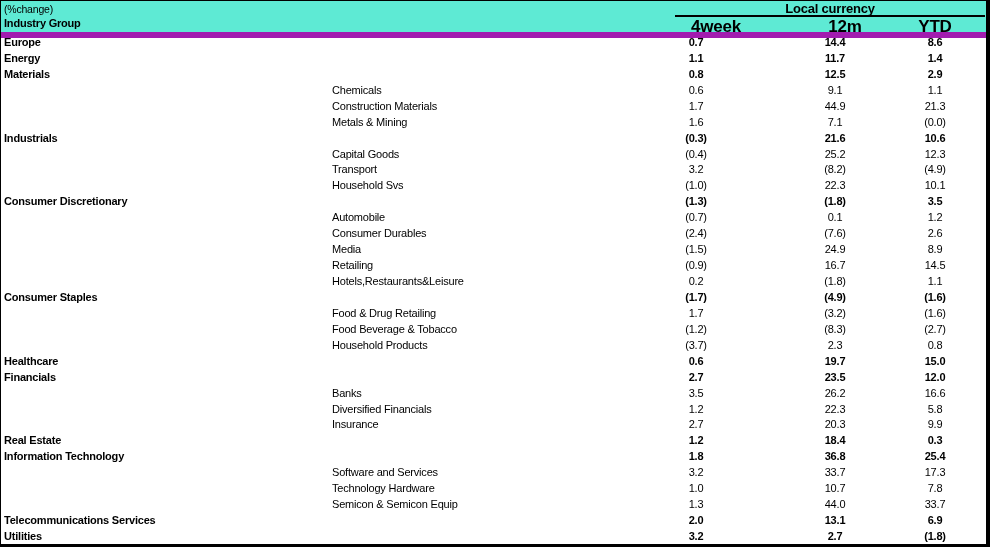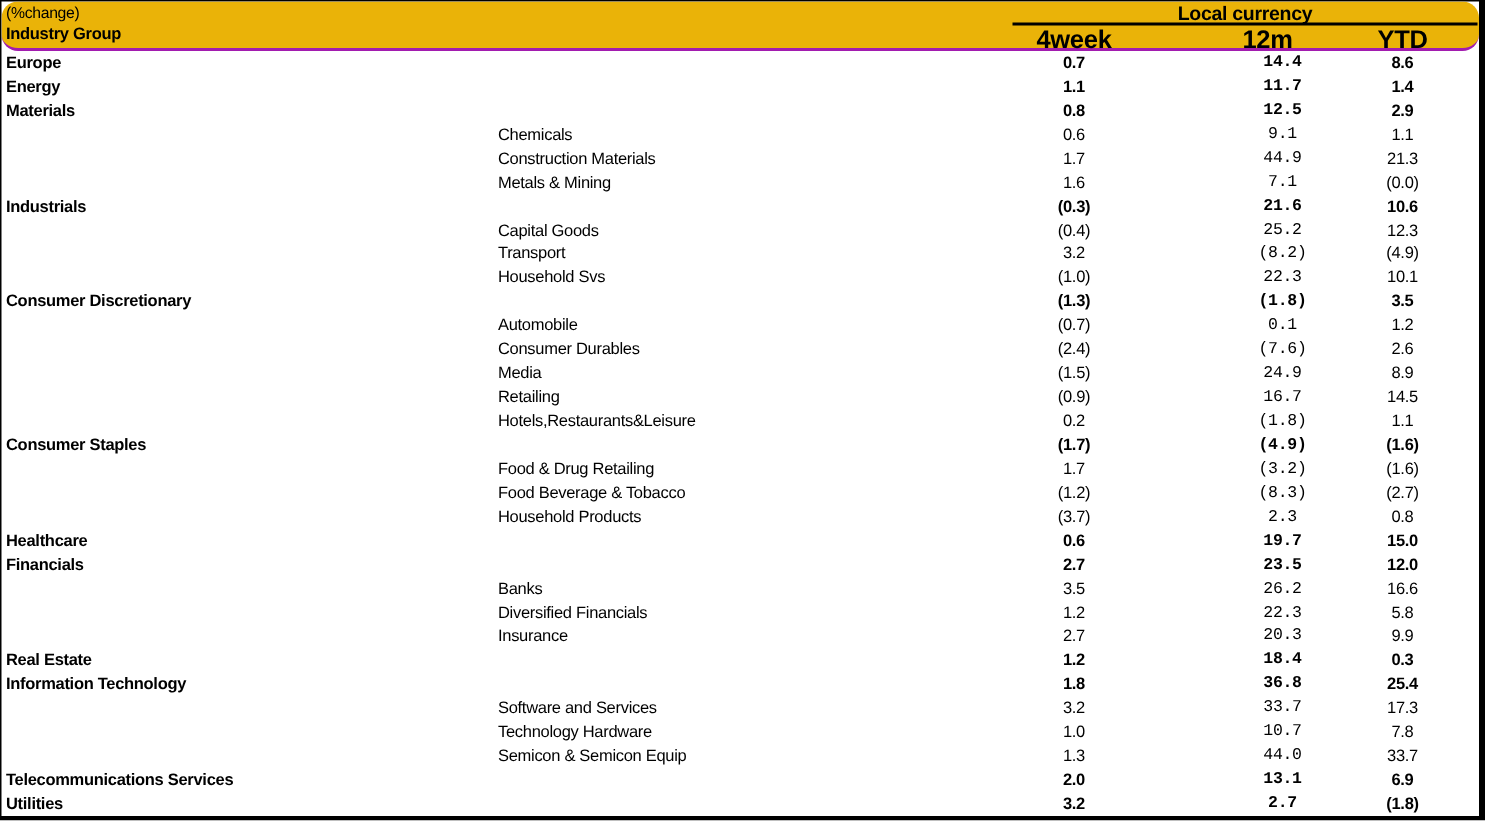--- a/index.html
+++ b/index.html
@@ -9,23 +9,22 @@
     width:990px;height:547px;
     box-sizing:border-box;
     border-style:solid;border-color:#000;
     border-width:1px 4px 3px 1px;
     background:#fff;
     overflow:hidden;
   }
   .header{
     position:relative;
     height:31px;
-    background:#eab308;
-    border-bottom:2px solid #a21caf;
-    border-radius:11px;
+    background:#5eead4;
+    border-bottom:6px solid #a21caf;
   }
   .hrow1{position:relative;height:16px;}
   .hrow2{position:relative;height:15px;padding-left:16px;}
   .pct-change{
     position:absolute;left:3px;top:2px;
     font-size:10.5px;letter-spacing:-0.2px;white-space:nowrap;
   }
   .local-currency{
     position:absolute;left:674px;top:0;width:310px;height:14px;
     line-height:15px;text-align:center;
@@ -50,21 +49,21 @@
     display:flex;align-items:center;
     font-size:11px;letter-spacing:-0.2px;
     white-space:nowrap;
   }
   .row .label{padding-left:3px;}
   .row.group .label, .row.group .val{font-weight:bold;}
   .row.sub .label{position:absolute;left:328px;font-weight:normal;}
   .val{
     position:absolute;width:110px;text-align:center;
   }
-  .v0{left:660px;text-align:center;} .v1{left:799px;font-family:Liberation Mono, monospace;} .v2{left:879px;}
+  .v0{left:640px;text-align:center;} .v1{left:779px;} .v2{left:879px;}
 </style>
 </head>
 <body>
 
 <div class="table">
 
   <div class="header">
     <div class="hrow1">
       <span class="pct-change">(%change)</span>
       <span class="local-currency">Local currency</span>

